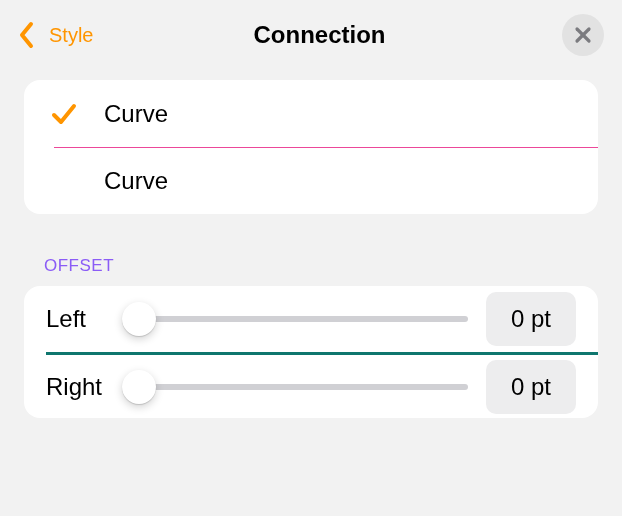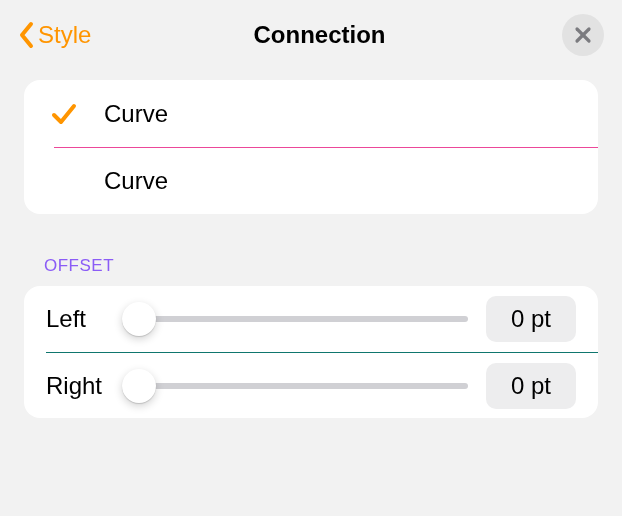--- a/index.html
+++ b/index.html
@@ -13,24 +13,24 @@
   .header {
     position: relative;
     height: 70px;
     display: flex;
     align-items: center;
     padding: 0 18px;
   }
   .back {
     display: flex;
     align-items: center;
-    gap: 2px;
+    gap: 13px;
     color: #ff9500;
     cursor: pointer;
-    font-size: 24px;
+    font-size: 20px;
   }
   .back .chev svg { display: block; }
   .header-title {
     position: absolute;
     left: 17px; right: 0;
     text-align: center;
     font-weight: 600;
     font-size: 24px;
     pointer-events: none;
   }
@@ -91,21 +91,21 @@
 
   
   .slider-row {
     display: flex;
     align-items: center;
     padding: 0 22px;
     min-height: 66px;
     font-size: 24px;
   }
   .slider-row + .slider-row {
-    border-top: 1px solid #0f766e;
+    border-top: 3px solid #0f766e;
     margin-left: 22px;
     padding-left: 0;
   }
   .slider-row .lbl { width: 80px; }
   .slider-wrap {
     flex: 1;
     display: flex;
     align-items: center;
     padding-right: 18px;
   }
@@ -122,21 +122,21 @@
     top: 50%;
     transform: translate(-4px, -50%);
     width: 34px;
     height: 34px;
     background: #fff;
     border-radius: 50%;
     box-shadow: 0 1px 1px rgba(0,0,0,0.15), 0 3px 8px rgba(0,0,0,0.18);
   }
   .value-box {
     min-width: 90px;
-    height: 46px;
+    height: 54px;
     background: #ededee;
     border-radius: 10px;
     display: flex;
     align-items: center;
     justify-content: center;
     font-size: 24px;
     color: #000;
   }
 </style>
 </head>

